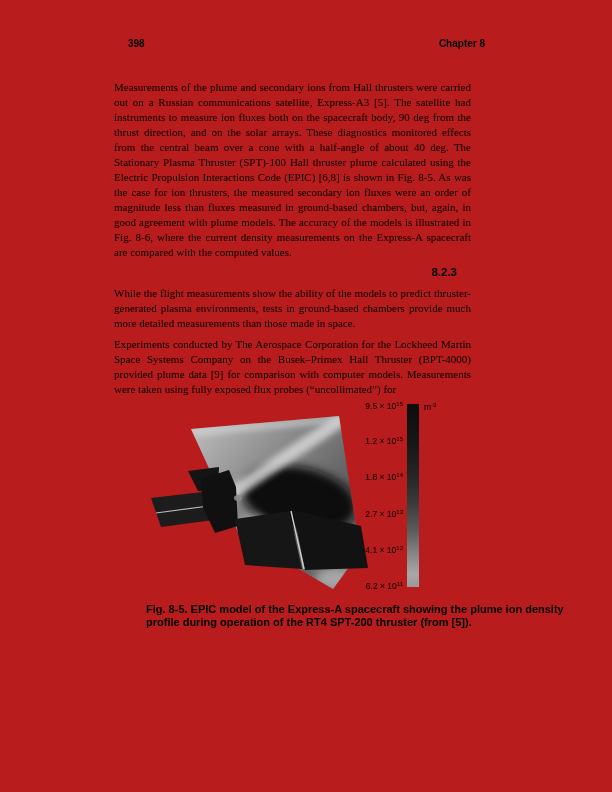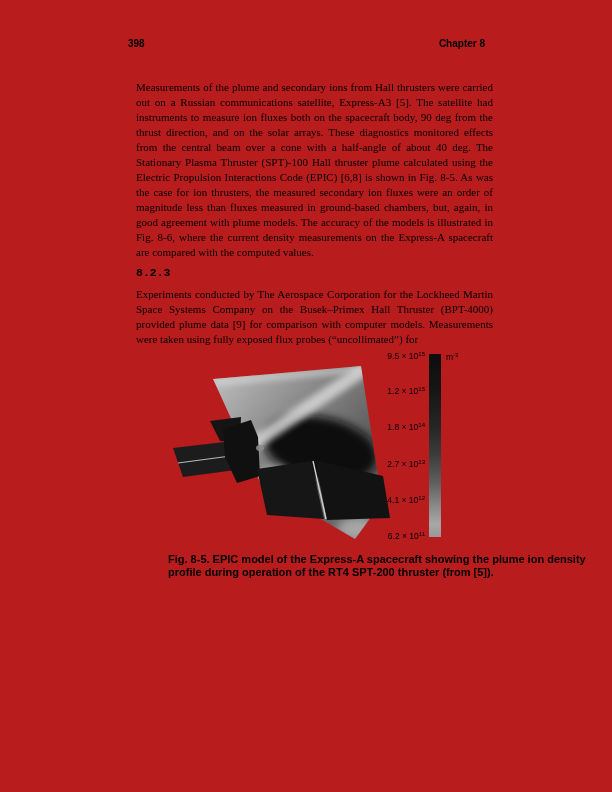--- a/index.html
+++ b/index.html
@@ -6,28 +6,28 @@
   .page {
     position:relative; width:612px; height:792px; margin:0 auto;
     background:#b91c1c; overflow:hidden;
     font-family:"Liberation Serif", serif; color:#000;
   }
   .running-header {
     position:absolute; top:38px; left:128px; width:357px;
     display:flex; justify-content:space-between;
     font-family:"Liberation Sans", sans-serif; font-weight:bold; font-size:10px;
   }
-  .content { position:absolute; top:80px; left:136px; width:357px; }
+  .content { position:absolute; top:80px; left:114px; width:357px; }
   .bodypara {
     font-size:11px; line-height:15px; text-align:justify;
     margin:0 0 6px 0;
   }
   .section-heading {
-    font-family:Liberation Mono, monospace; font-weight:bold; font-size:11.5px;
-    margin:4px 0 8px 0; display:flex;
+    font-family:Liberation Sans, sans-serif; font-weight:bold; font-size:11.5px;
+    margin:4px 0 8px 0; display:flex;justify-content:flex-end;
   }
   .section-heading .sec-num { margin-right:14px; }
   .figure-block { position:relative; height:195px; margin-top:0; }
   .figure-svg { position:absolute; left:25px; top:4px; }
   .colorbar {
     position:absolute; left:293px; top:1px; width:12px; height:183px;
     background:linear-gradient(to bottom,
       #0d0d0d 0%, #161616 20%, #262626 40%, #3c3c3c 55%,
       #5e5e5e 70%, #868686 82%, #a8a8a8 93%, #989898 100%);
   }
@@ -60,20 +60,21 @@
   </div>
 
   <div class="content">
 
     <p class="bodypara">Measurements of the plume and secondary ions from Hall thrusters were carried out on a Russian communications satellite, Express-A3 [5]. The satellite had instruments to measure ion fluxes both on the spacecraft body, 90 deg from the thrust direction, and on the solar arrays. These diagnostics monitored effects from the central beam over a cone with a half-angle of about 40 deg. The Stationary Plasma Thruster (SPT)-100 Hall thruster plume calculated using the Electric Propulsion Interactions Code (EPIC) [6,8] is shown in Fig. 8-5. As was the case for ion thrusters, the measured secondary ion fluxes were an order of magnitude less than fluxes measured in ground-based chambers, but, again, in good agreement with plume models. The accuracy of the models is illustrated in Fig. 8-6, where the current density measurements on the Express-A spacecraft are compared with the computed values.</p>
 
     <div class="section-heading">
       <span class="sec-num">8.2.3</span>
     </div>
 
+    <p class="bodypara">While the flight measurements show the ability of the models to predict thruster-generated plasma environments, tests in ground-based chambers provide much more detailed measurements than those made in space.</p>
 
     <p class="bodypara">Experiments conducted by The Aerospace Corporation for the Lockheed Martin Space Systems Company on the Busek–Primex Hall Thruster (BPT-4000) provided plume data [9] for comparison with computer models. Measurements were taken using fully exposed flux probes (“uncollimated”) for</p>
 
     <div class="figure-block">
 
       <svg class="figure-svg" width="232" height="186" viewBox="0 0 232 186">
         <defs>
           <linearGradient id="planeGrad" x1="0" y1="0" x2="1" y2="0.9">
             <stop offset="0" stop-color="#c2c2c2"></stop>
             <stop offset="0.35" stop-color="#8f8f8f"></stop>

